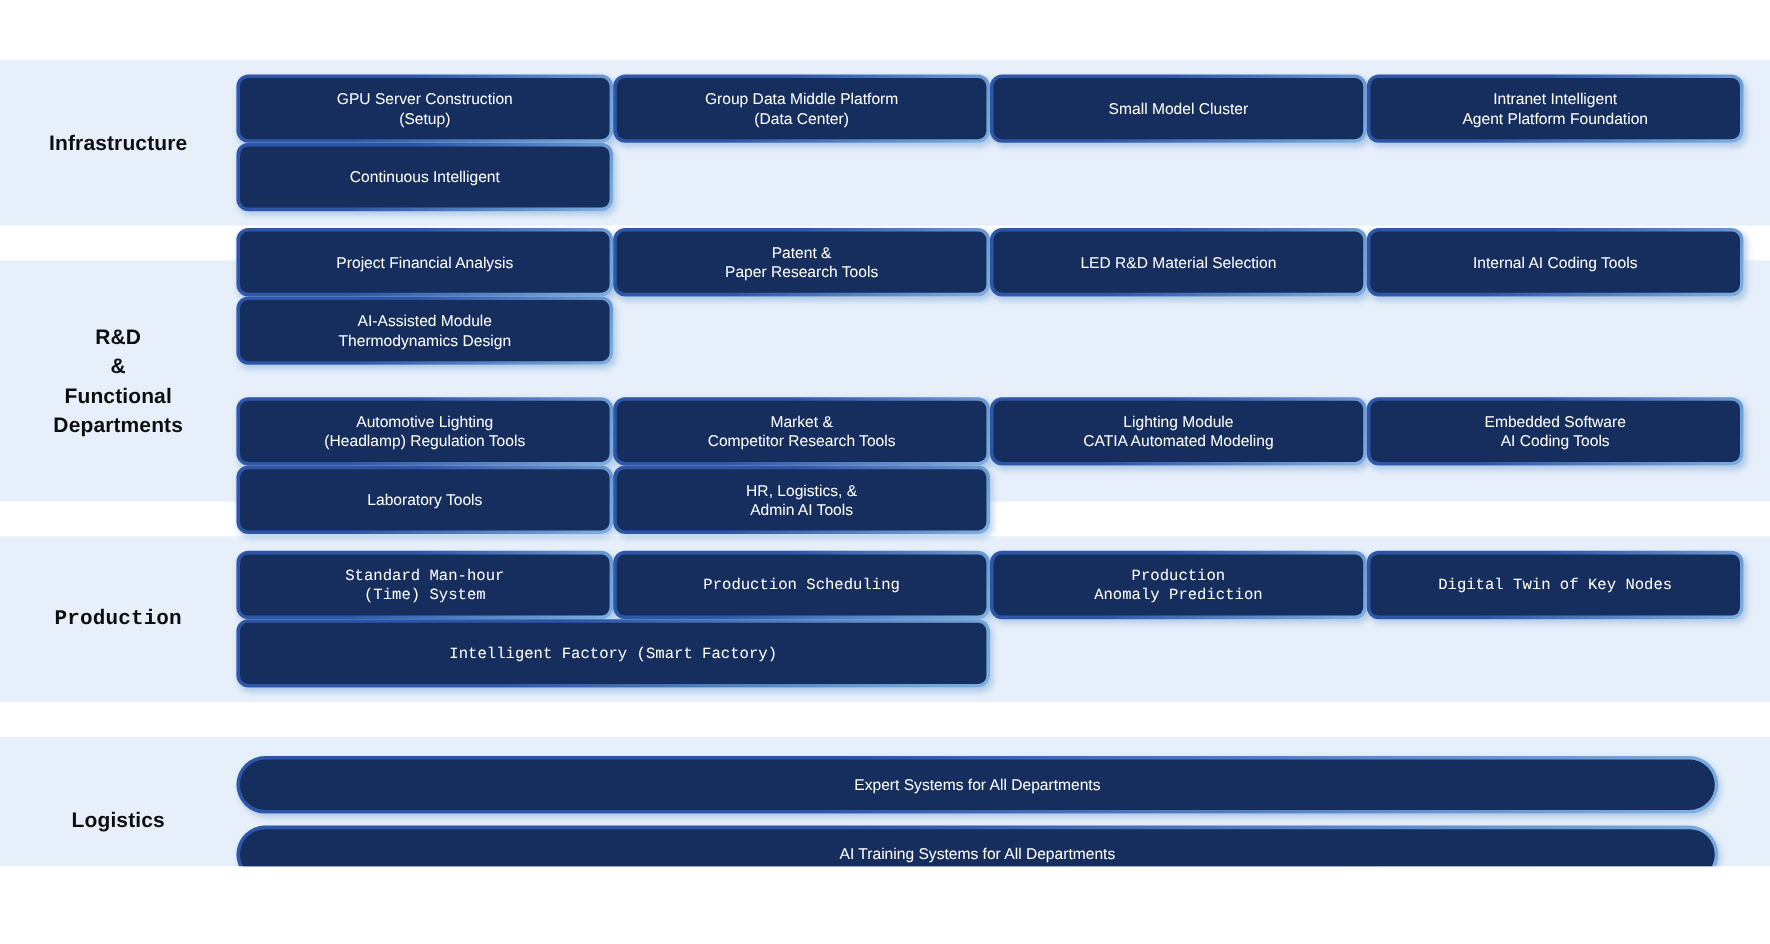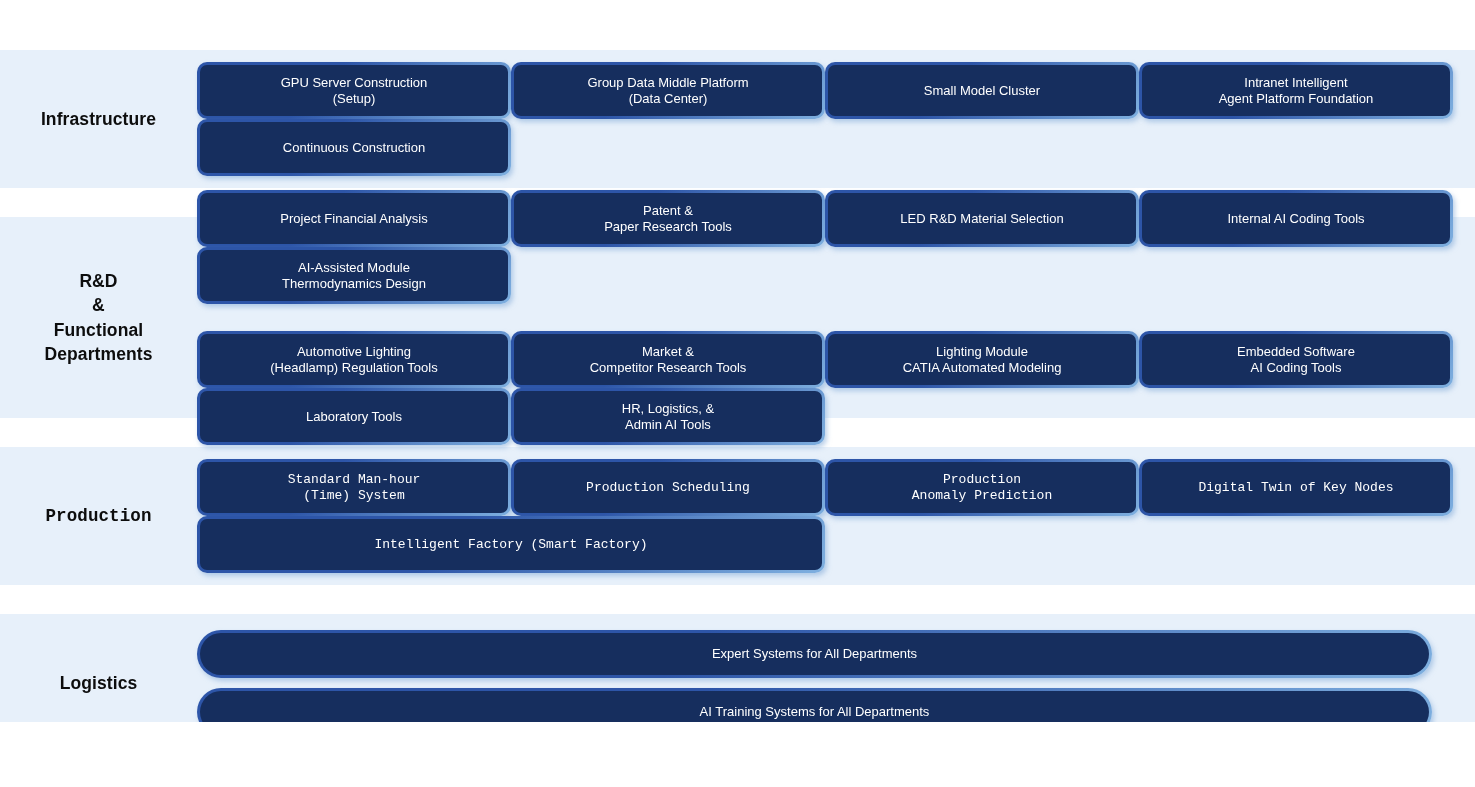--- a/index.html
+++ b/index.html
@@ -110,21 +110,21 @@
 (Data Center)</div>
           </div>
           <div class="box">
             <div class="box-inner">Small Model Cluster</div>
           </div>
           <div class="box">
             <div class="box-inner">Intranet Intelligent
 Agent Platform Foundation</div>
           </div>
           <div class="box">
-            <div class="box-inner">Continuous Construction</div>
+            <div class="box-inner">Continuous Intelligent</div>
           </div>
         </div>
       </div>
     </div>
     <div class="band band-rnd">
       <div class="band-label">R&amp;D
 &amp;
 Functional
 Departments</div>
       <div class="band-content">

